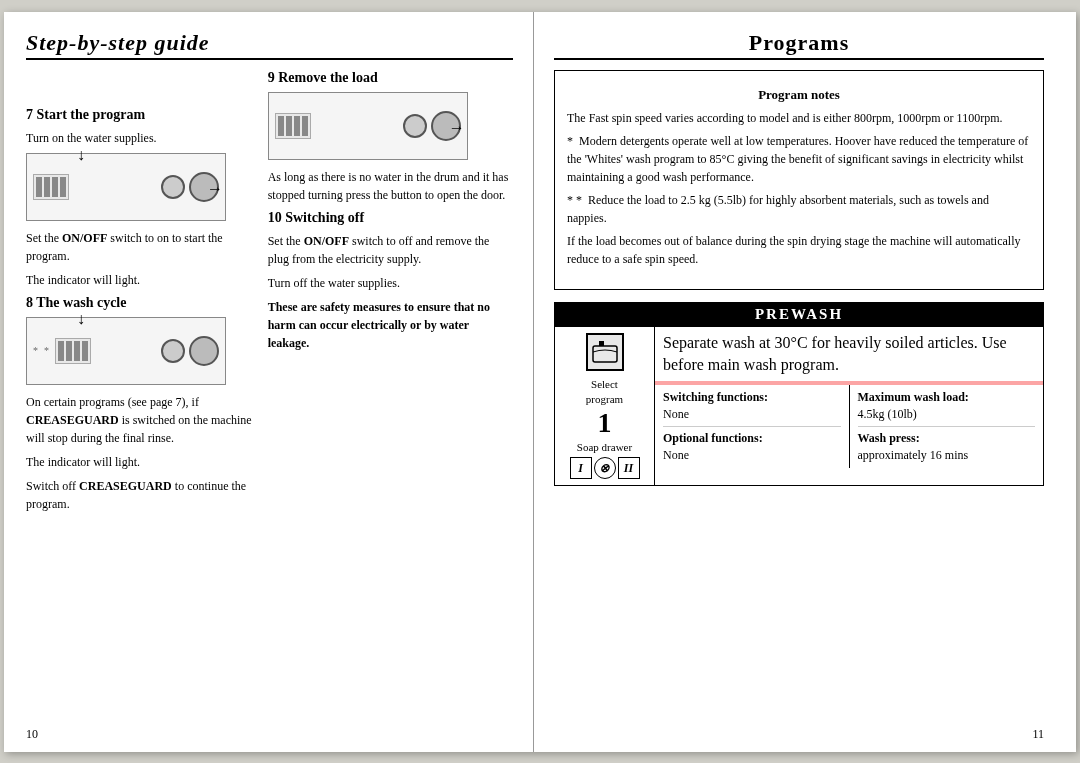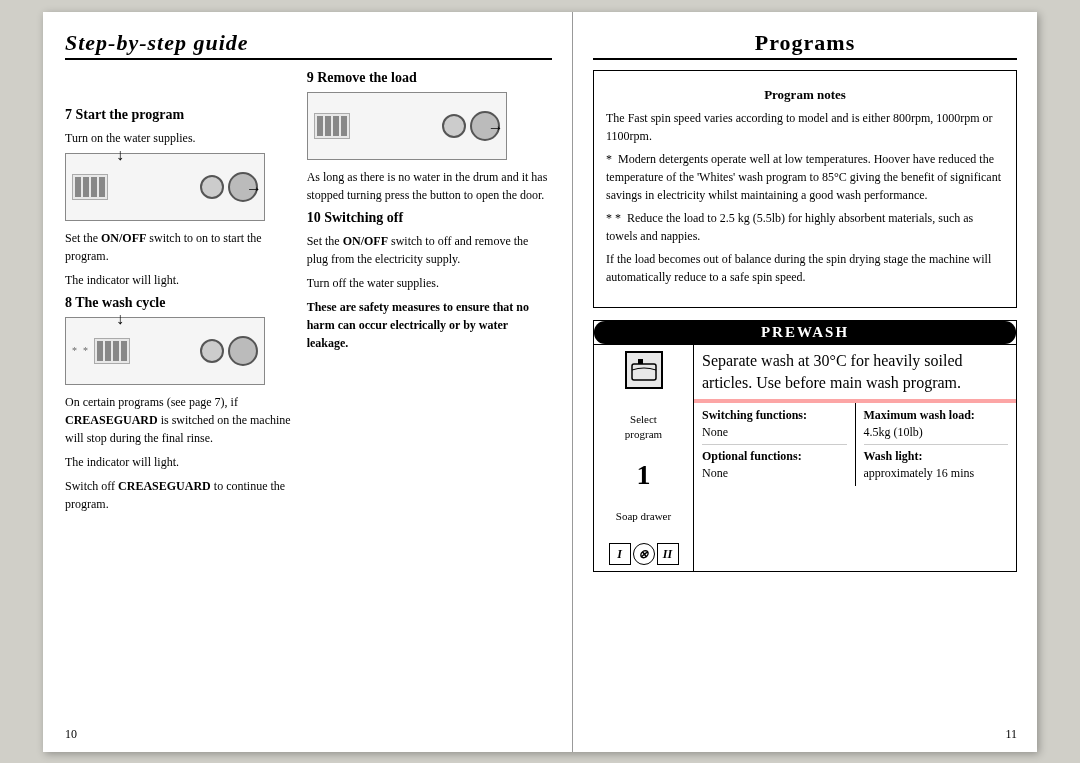--- a/index.html
+++ b/index.html
@@ -7,21 +7,21 @@
       font-family: Times New Roman, serif;
       font-size: 13px;
       background: #d0cfc8;
       display: flex;
       justify-content: center;
       align-items: center;
       min-height: 100vh;
     }
     .page-spread {
       display: flex;
-      width: 994px;
+      width: 1072px;
       height: 740px;
       background: #fff;
       box-shadow: 2px 2px 8px rgba(0,0,0,0.3);
     }
     
     .page-left {
       width: 530px;
       height: 740px;
       padding: 18px 20px 14px 22px;
       border-right: 1px solid #999;
@@ -166,35 +166,33 @@
       margin-top: 6px;
     }
     .prewash-header {
       background: #000;
       color: #fff;
       text-align: center;
       font-weight: bold;
       font-size: 15px;
       padding: 3px 0;
       letter-spacing: 2px;
-      border-radius: 11px;
     }
     .prewash-body {
       display: flex;
       border-top: 1px solid #000;
     }
     .prewash-left {
       width: 100px;
       border-right: 1px solid #000;
       display: flex;
       flex-direction: column;
       align-items: center;
       justify-content: flex-start;
       padding: 6px 4px;
-      gap: 17px;
     }
     .prewash-icon {
       width: 38px;
       height: 38px;
       border: 2px solid #000;
       display: flex;
       align-items: center;
       justify-content: center;
       font-size: 18px;
       margin-bottom: 6px;
@@ -416,21 +414,21 @@
               <div>None</div>
               <div class="prewash-col-row">
                 <div class="prewash-col-title">Optional functions:</div>
                 <div>None</div>
               </div>
             </div>
             <div class="prewash-col">
               <div class="prewash-col-title">Maximum wash load:</div>
               <div>4.5kg (10lb)</div>
               <div class="prewash-col-row">
-                <div class="prewash-col-title">Wash light:</div>
+                <div class="prewash-col-title">Wash press:</div>
                 <div>approximately 16 mins</div>
               </div>
             </div>
           </div>
         </div>
       </div>
     </div>
 
     <div class="page-num-right">11</div>
   </div>

